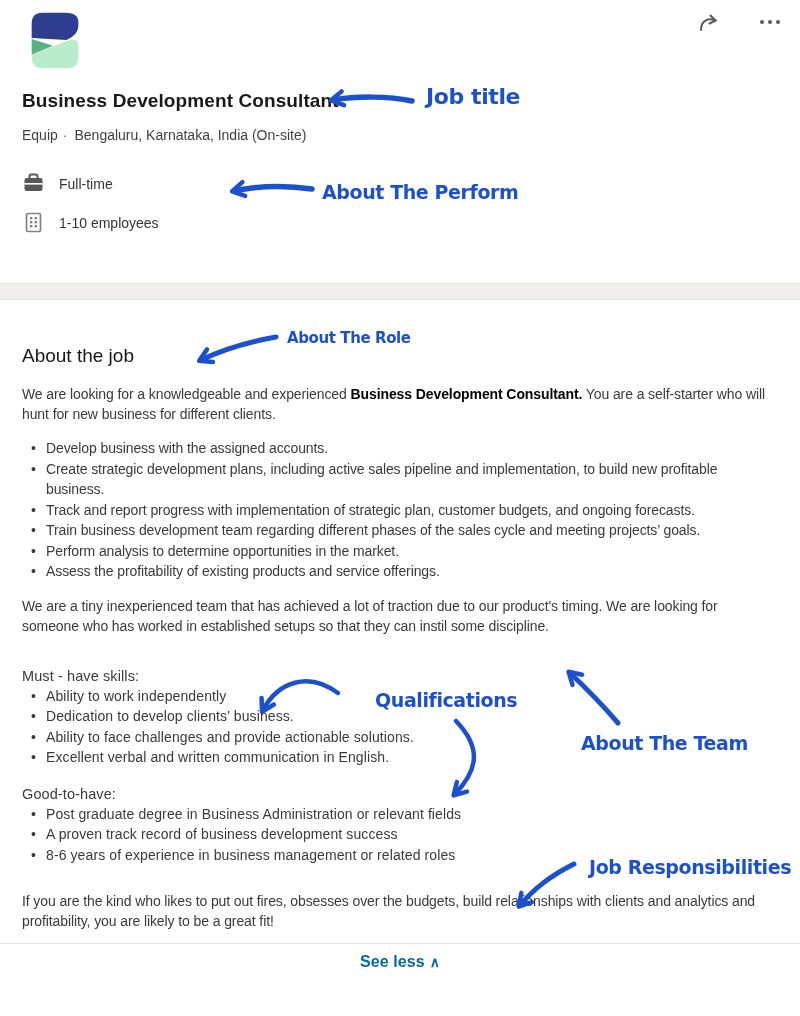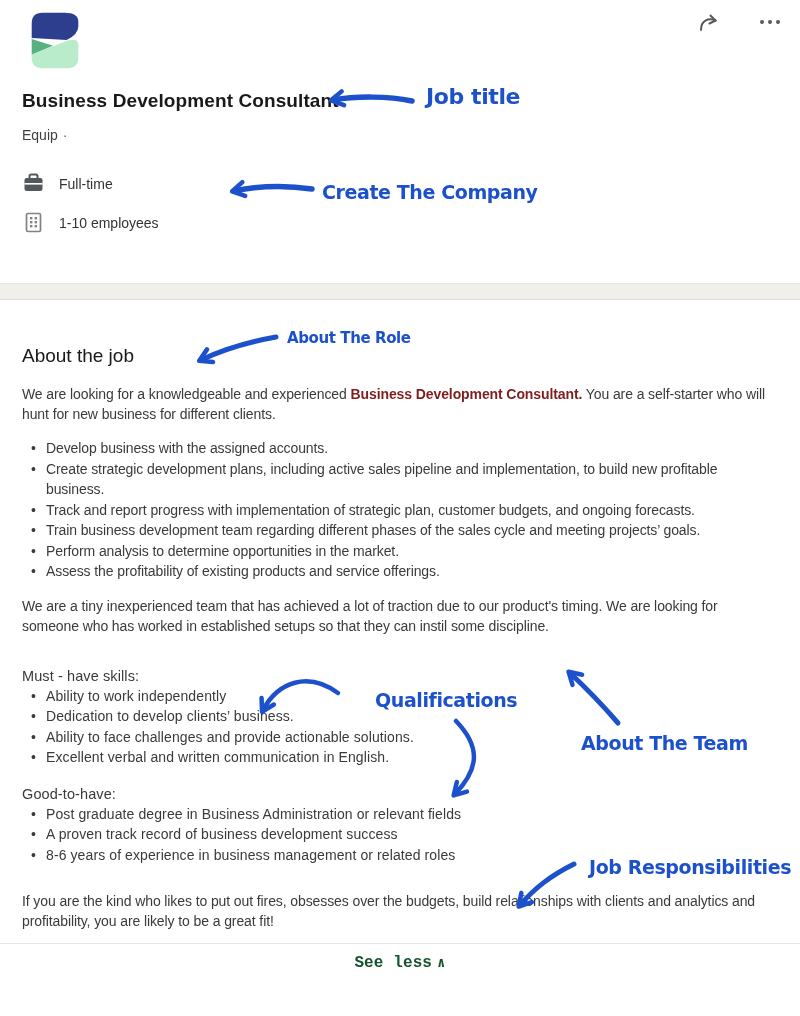--- a/index.html
+++ b/index.html
@@ -19,35 +19,35 @@
   .meta-row { display:flex; align-items:center; gap:14px; margin-bottom:16px; }
   .meta-row .mlabel { font-size:14px; color:#333; }
 
   
   .band { height:17px; background:#f1efeb; border-top:1px solid #e7e5e1; border-bottom:1px solid #e2e0dc; }
 
   
   .body { padding:0 22px; }
   .about-heading { margin-top:44px; font-size:19px; font-weight:400; color:#191919; line-height:24px; }
   .para { margin-top:16px; font-size:14px; line-height:20px; color:#3a3a3a; letter-spacing:-.1px; }
-  .para b { color:#7f1d1d; }
+  .para b { color:#000000; }
   ul.blist { list-style:none; margin-top:14px; }
   ul.blist li { position:relative; padding-left:24px; font-size:14px; line-height:20.5px; color:#3a3a3a; letter-spacing:-.1px; }
   ul.blist li::before { content:"•"; position:absolute; left:9px; top:0; color:#3a3a3a; }
   .team-para { margin-top:14px; }
   .list-label { margin-top:30px; font-size:14.5px; line-height:20px; color:#3a3a3a; letter-spacing:.1px; }
   ul.blist.wide { margin-top:0; }
   ul.blist.wide li { letter-spacing:.1px; line-height:20.5px; }
   .gt-label { margin-top:16px; }
   .closing { margin-top:26px; }
 
   
   .footer-divider { margin-top:12px; border-top:1px solid #e5e5e5; }
   .see-less { margin-top:9px; text-align:center; }
-  .see-less button { background:none; border:none; cursor:pointer; color:#14532d; font-family:Liberation Mono, monospace;
+  .see-less button { background:none; border:none; cursor:pointer; color:#0369a1; font-family:Liberation Sans, sans-serif;
                      font-size:16px; font-weight:700; letter-spacing:.1px; }
   .see-less .chev { font-size:14px; font-weight:700; margin-left:5px; }
 
   
   .overlay { position:absolute; inset:0; pointer-events:none;border-radius:22px; }
   .ann-label { position:absolute; font-family:"DejaVu Sans",sans-serif; font-weight:800; color:#1c51cb;
                white-space:nowrap; letter-spacing:-.4px; }
   .ann-svg { position:absolute; inset:0; width:800px; height:1016px; }
 </style>
 </head>
@@ -78,20 +78,21 @@
           <circle cx="20" cy="4" r="2" fill="#5a5a5a"></circle>
         </svg>
       </button>
     </div>
 
     <h1 class="job-title">Business Development Consultant</h1>
 
     <div class="job-subtitle">
       <span>Equip</span>
       <span class="sep">·</span>
+      <span>Bengaluru, Karnataka, India (On-site)</span>
     </div>
 
     <div class="meta">
       <div class="meta-row">
         <svg width="23" height="23" viewBox="0 0 23 23">
           <rect x="7.5" y="2.5" width="8" height="5" rx="1.8" fill="none" stroke="#55585b" stroke-width="2"></rect>
           <rect x="2.5" y="6" width="18" height="13" rx="2.2" fill="#55585b"></rect>
           <rect x="2.5" y="11" width="18" height="1.6" fill="#ffffff"></rect>
         </svg>
         <span class="mlabel">Full-time</span>
@@ -164,20 +165,20 @@
         <path d="M312,189 C285,185 258,186 234,191" stroke-width="5.5" marker-end="url(#ah)"></path>
         <path d="M276,337 C248,342 222,350 201,360" stroke-width="5" marker-end="url(#ah)"></path>
         <path d="M338,693 C308,671 278,682 263,710" stroke-width="4.5" marker-end="url(#ah)"></path>
         <path d="M456,721 C482,748 478,770 455,794" stroke-width="4.5" marker-end="url(#ah)"></path>
         <path d="M618,723 C600,702 586,688 570,673" stroke-width="5" marker-end="url(#ah)"></path>
         <path d="M574,864 C550,876 535,888 520,905" stroke-width="5" marker-end="url(#ah)"></path>
       </g>
     </svg>
 
     <div class="ann-label" style="left:426px; top:84px; font-size:22px;">Job title</div>
-    <div class="ann-label" style="left:322px; top:181px; font-size:19px;">Create The Company</div>
+    <div class="ann-label" style="left:322px; top:181px; font-size:19px;">About The Perform</div>
     <div class="ann-label" style="left:287px; top:329px; font-size:15px;text-align:center;">About The Role</div>
     <div class="ann-label" style="left:349px; top:689px; font-size:19px;margin-left:26px;">Qualifications</div>
     <div class="ann-label" style="left:581px; top:732px; font-size:19px;">About The Team</div>
     <div class="ann-label" style="left:589px; top:856px; font-size:19px;">Job Responsibilities</div>
   </div>
 
 </div>
 
 </body></html>

